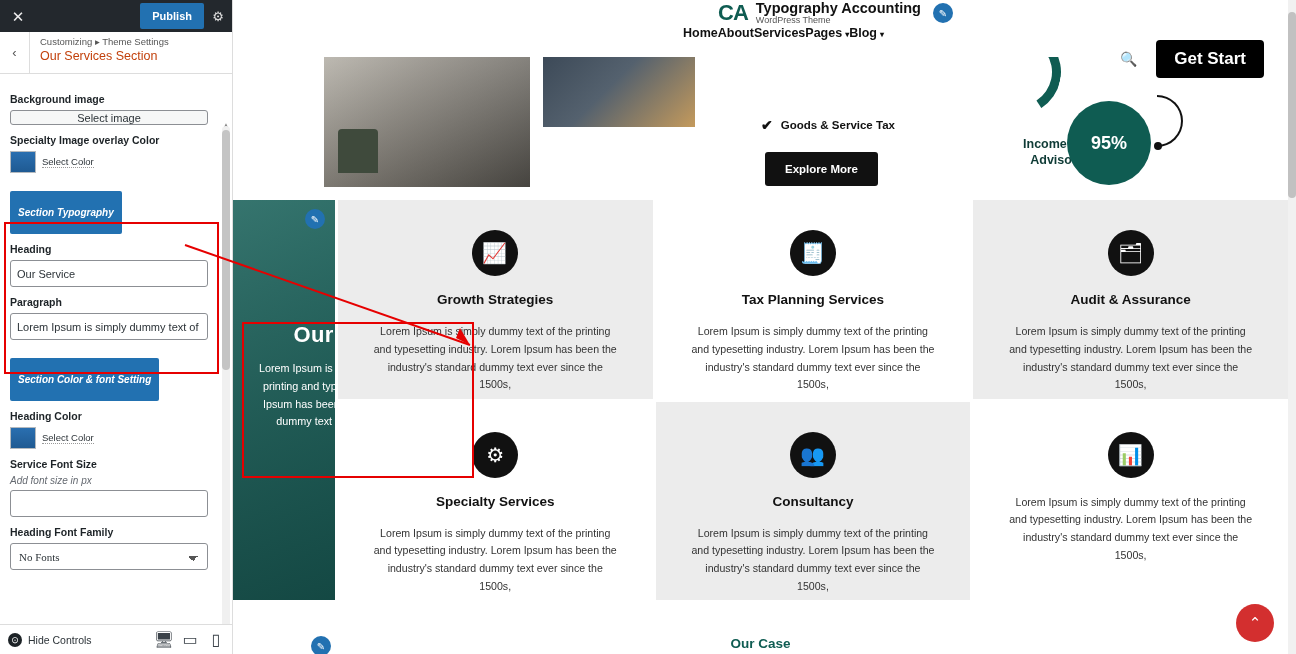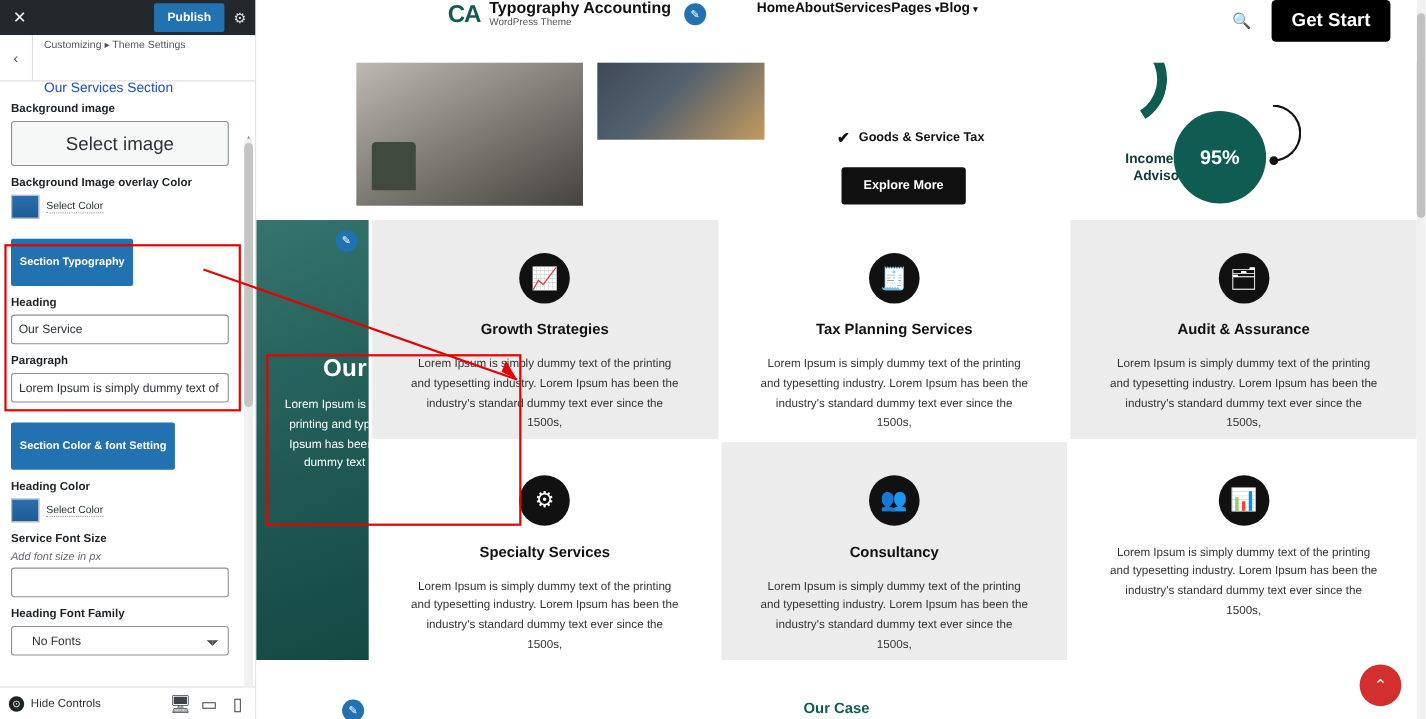--- a/index.html
+++ b/index.html
@@ -37,48 +37,48 @@
   .cz-header {
     height:42px; border-bottom:1px solid #ddd; display:flex; align-items:stretch;
     background:#fff; flex:0 0 42px;
   }
   .cz-back {
     width:30px; border-right:1px solid #ddd; display:flex; align-items:center;
     justify-content:center; color:#555; font-size:13px; cursor:pointer;
   }
   .cz-titles { padding:3px 0 0 10px; }
   .cz-crumb { font-size:9.5px; color:#555; line-height:13px; }
-  .cz-section-title { font-size:12.5px; color:#1d4ed8; line-height:16px;margin-top:24px; }
+  .cz-section-title { font-size:12.5px; color:#c2410c; line-height:16px; }
 
   .cz-body {
     flex:1 1 auto; overflow:hidden; position:relative; padding:10px 12px 0 10px;
   }
   .cz-label { font-size:10.5px; font-weight:bold; color:#1d2327; margin:9px 0 5px; }
   .cz-btn-wide {
-    width:198px; height:41px; border:1px solid #8c8f94; border-radius:3px;
-    background:#f6f7f7; color:#2c3338; font-size:17px;
+    width:198px; height:15px; border:1px solid #8c8f94; border-radius:3px;
+    background:#f6f7f7; color:#2c3338; font-size:11px;
     display:flex; align-items:center; justify-content:center; cursor:pointer;
   }
   .cz-colorrow { display:flex; align-items:center; gap:6px; margin-top:2px; }
   .cz-swatch { width:26px; height:22px; border:1px solid #b4b9be; background:linear-gradient(#2a6fb0,#1f5a92); }
   .cz-selcolor { font-size:9.5px; color:#2c3338; border-bottom:1px dotted #999; cursor:pointer; }
 
   .cz-pill {
     display:inline-block; background:#2271b1; color:#fff; font-size:10px;
-    font-weight:bold; padding:16px 8px; border-radius:2px; cursor:pointer;
+    font-weight:bold; padding:16px 8px; border-radius:2px; cursor:pointer;font-style:italic;
   }
   .cz-input {
     width:198px; height:27px; border:1px solid #8c8f94; border-radius:3px;
     padding:0 6px; font-size:11px; color:#2c3338; background:#fff;
     font-family:"Liberation Sans", sans-serif;
   }
   .cz-select {
     width:198px; height:27px; border:1px solid #8c8f94; border-radius:3px;
-    padding:0 18px; font-size:11px; color:#2c3338; background:#fff;
-    font-family:Liberation Sans, sans-serif; -webkit-appearance:none; appearance:none;
+    padding:0 8px; font-size:11px; color:#2c3338; background:#fff;
+    font-family:Liberation Serif, serif; -webkit-appearance:none; appearance:none;
     background-image:linear-gradient(45deg,transparent 50%,#555 50%),linear-gradient(135deg,#555 50%,transparent 50%);
     background-position:calc(100% - 14px) 12px, calc(100% - 9px) 12px;
     background-size:5px 5px,5px 5px; background-repeat:no-repeat;
   }
   .cz-hint { font-size:10px; color:#646970; font-style:italic; margin:2px 0 4px; }
 
   .cz-redbox { position:absolute; border:2px solid #e60000; pointer-events:none; }
   #redbox-typography { left:4px; top:222px; width:215px; height:152px; }
   #redbox-preview { left:242px; top:322px; width:232px; height:156px; }
 
@@ -110,22 +110,22 @@
   .cz-dev.active::after {
     content:""; position:absolute; bottom:-8px; left:-1px; width:18px; height:2px; background:#2271b1;
   }
 
   
   #preview {
     position:absolute; left:233px; top:0; width:1055px; height:654px;
     background:#fff; overflow:hidden;
   }
   .site-header {
-    height:57px; background:#fff; display:flex; align-items:flex-start;
-    padding:0 24px; position:relative; z-index:5;
+    height:57px; background:#fff; display:flex; align-items:center;
+    padding:0 24px; position:relative; z-index:5;flex-direction:column;
   }
   .brand { display:flex; align-items:center; gap:8px; margin-left:150px; }
   .brand-mark { font-size:22px; font-weight:bold; color:#0f5c52; letter-spacing:-1px; }
   .brand-text { line-height:1.05; }
   .brand-name { font-size:14.5px; font-weight:bold; color:#111; }
   .brand-sub { font-size:9px; color:#555; }
   .edit-pin {
     width:20px; height:20px; border-radius:50%; background:#2271b1; color:#fff;
     font-size:10px; display:flex; align-items:center; justify-content:center;
     margin-left:4px; cursor:pointer;
@@ -248,21 +248,21 @@
       <div class="cz-crumb">Customizing ▸ Theme Settings</div>
       <div class="cz-section-title">Our Services Section</div>
     </div>
   </div>
 
   <div class="cz-body">
 
     <div class="cz-label">Background image</div>
     <div class="cz-btn-wide">Select image</div>
 
-    <div class="cz-label">Background Image overlay Color</div>
+    <div class="cz-label">Specialty Image overlay Color</div>
     <div class="cz-colorrow">
       <div class="cz-swatch"></div>
       <div class="cz-selcolor">Select Color</div>
     </div>
 
     <div style="margin-top:18px;">
       <span class="cz-pill">Section Typography</span>
     </div>
 
     <div class="cz-label">Heading</div>

